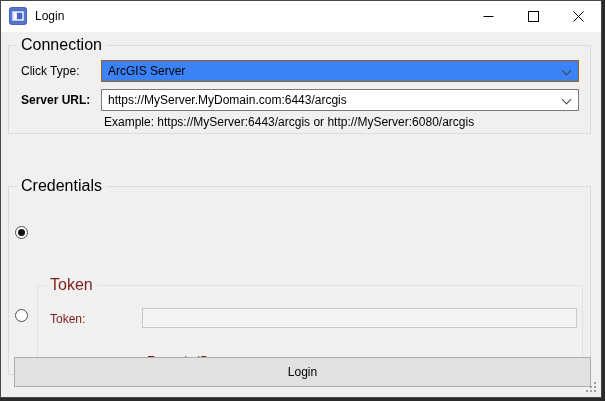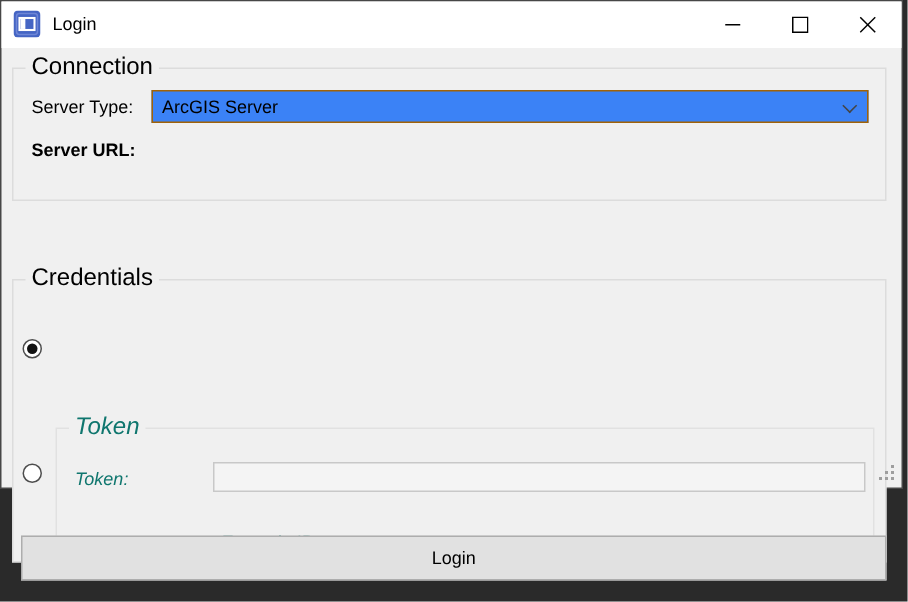--- a/index.html
+++ b/index.html
@@ -4,41 +4,41 @@
 <style>
   * { margin:0; padding:0; box-sizing:border-box; }
   html,body { width:605px; height:401px; }
   body {
     font-family:"Liberation Sans","DejaVu Sans",sans-serif;
     font-size:12px; color:#000;
     background:#2a2a2a;
     position:relative; overflow:hidden;
   }
   .window {
-    position:absolute; left:0; top:0; width:602px; height:326px;
+    position:absolute; left:0; top:0; width:602px; height:398px;
     background:#f0f0f0; border:1px solid #474747;
   }
   
   .titlebar {
     position:absolute; left:0; top:0; right:0; height:31px;
     background:#ffffff; display:flex; align-items:center;
   }
   .app-icon { position:absolute; left:8px; top:6px; width:18px; height:18px; }
   .title-text { position:absolute; left:34px; top:0; line-height:31px; font-size:12px; }
   .caption-buttons { position:absolute; right:0; top:0; height:31px; display:flex; }
   .cap-btn { width:45px; height:31px; display:flex; align-items:center; justify-content:center; background:transparent; }
   
   .groupbox {
     position:absolute; border:1px solid #dcdcdc; background:#f0f0f0;
   }
   .groupbox-label {
     position:absolute; top:-8px; left:8px; background:#f0f0f0;
     padding:0 4px; line-height:14px; font-size:16px; white-space:nowrap;
   }
-  .disabled-text { color:#0f766e;font-style:italic; }
+  .disabled-text { color:#7f1d1d; }
   .field-label { position:absolute; white-space:nowrap; line-height:14px; }
   
   .combo {
     position:absolute; height:22px; background:#3b82f6; border:1px solid #a16207;
     line-height:20px; padding-left:6px; white-space:nowrap; overflow:hidden;
   }
   .combo.editable { background:#ffffff; border:1px solid #7a7a7a; }
   .chev {
     position:absolute; right:8px; top:6px; width:7px; height:7px;
     border-right:1px solid #444; border-bottom:1px solid #444;
@@ -104,28 +104,33 @@
             <line x1="0.5" y1="0.5" x2="10.5" y2="10.5" stroke="#000" stroke-width="1"></line>
             <line x1="10.5" y1="0.5" x2="0.5" y2="10.5" stroke="#000" stroke-width="1"></line>
           </svg>
       </div>
     </div>
   </div>
 
   <div class="groupbox" style="left:7px; top:44px; width:583px; height:89px;">
     <span class="groupbox-label">Connection</span>
 
-    <span class="field-label" style="left:12px; top:18px;">Server Type:</span>
+    <span class="field-label" style="left:12px; top:18px;">Click Type:</span>
     <div class="combo" style="left:92px; top:14px; width:478px;">
       <span>ArcGIS Server</span>
       <span class="chev"></span>
     </div>
 
     <span class="field-label" style="left:12px; top:47px;font-weight:bold;">Server URL:</span>
+    <div class="combo editable" style="left:92px; top:43px; width:478px;">
+      <span>https://MyServer.MyDomain.com:6443/arcgis</span>
+      <span class="chev"></span>
+    </div>
 
+    <span class="field-label" style="left:95px; top:69px;">Example: https://MyServer:6443/arcgis or http://MyServer:6080/arcgis</span>
   </div>
 
   <div class="groupbox" style="left:7px; top:149px; width:583px; height:189px;margin-top:36px;">
     <span class="groupbox-label">Credentials</span>
 
     <span class="radio checked" style="left:6px; top:39px;"></span>
 
 
     <span class="radio" style="left:6px; top:122px;"></span>
 

